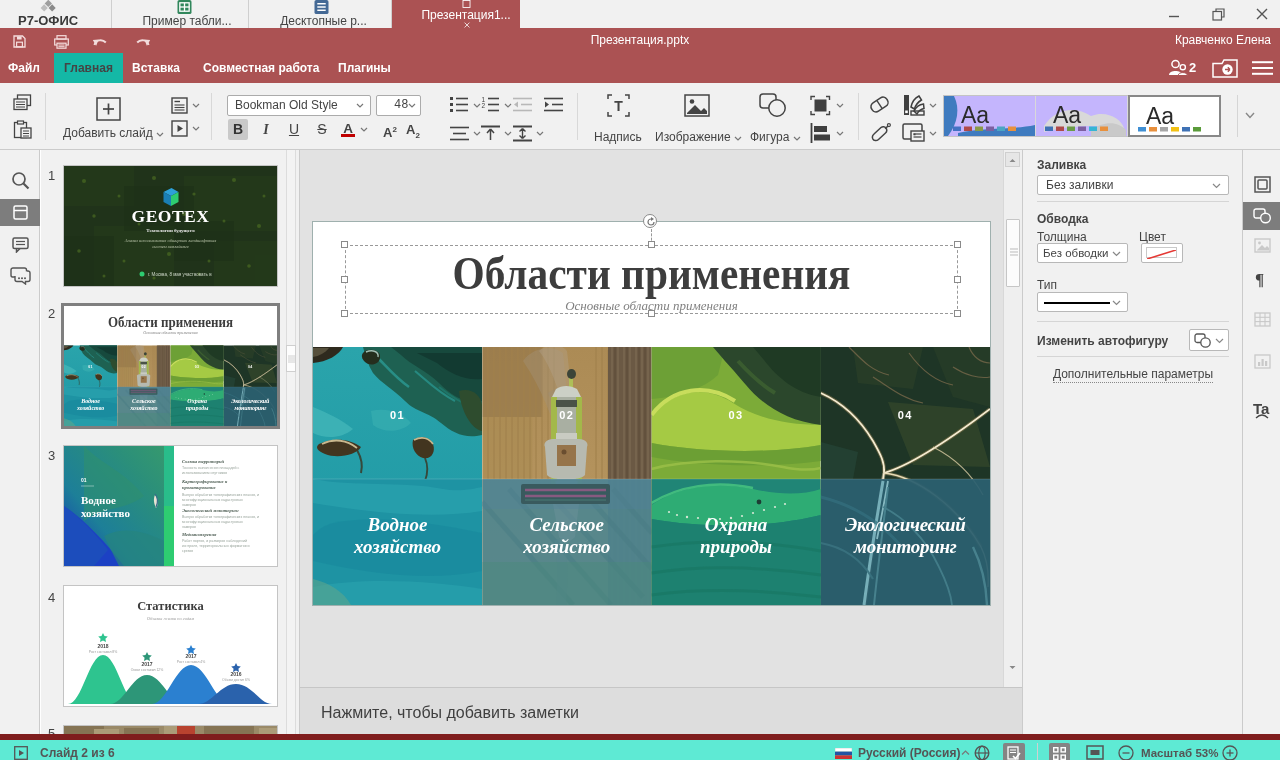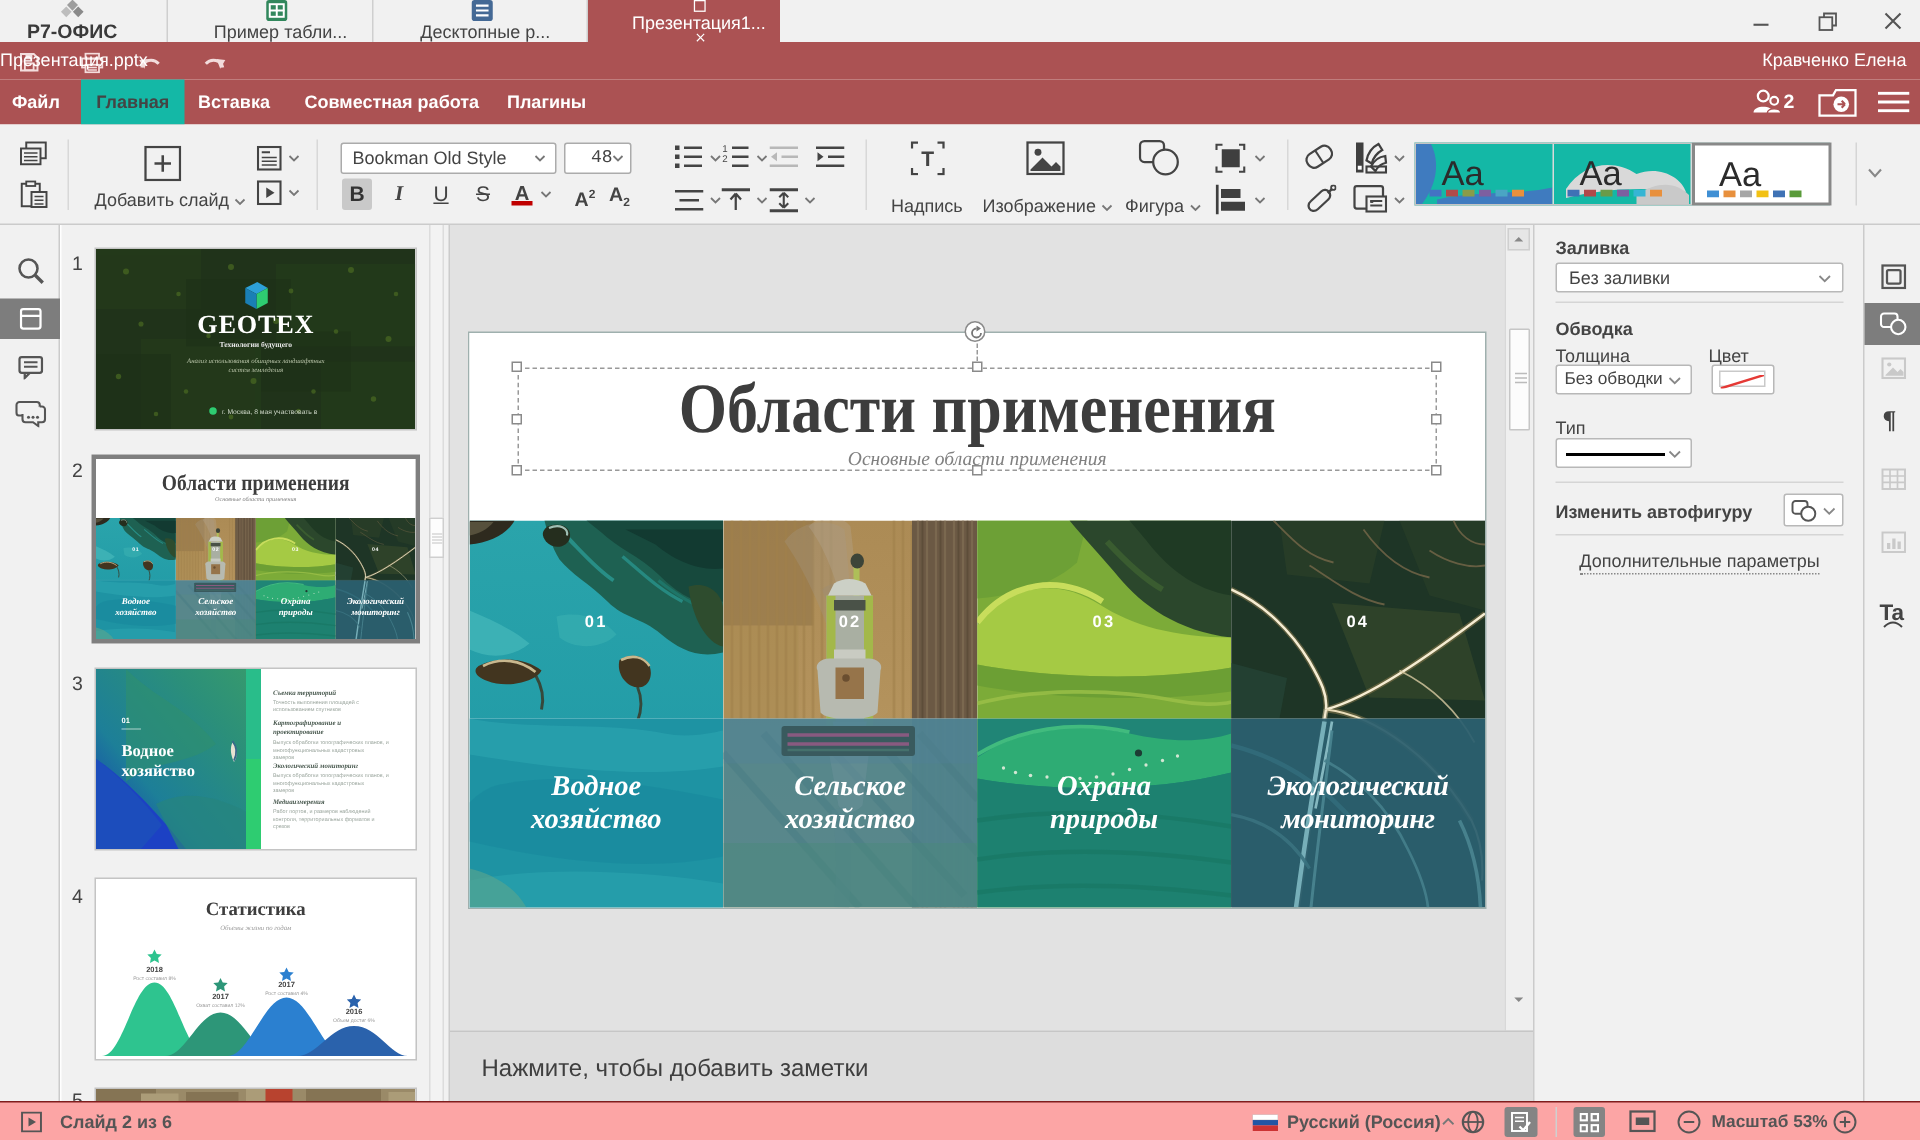--- a/index.html
+++ b/index.html
@@ -26,21 +26,21 @@
 #thumbs{position:absolute;left:41px;top:150px;width:259px;height:585px;background:#f1f1f1;border-right:1px solid #cbcbcb;overflow:hidden;}
 .thumbnum{position:absolute;font-size:13px;color:#444;}
 .thumb{position:absolute;left:23px;width:213px;height:120px;background:#fff;outline:1px solid #c4c4c4;overflow:hidden;}
 #canvas{position:absolute;left:300px;top:150px;width:722px;height:537px;background:#e2e2e2;}
 #slide{position:absolute;left:13px;top:72px;width:677px;height:383px;background:#fff;box-shadow:0 0 0 1px #9fb0ae;}
 
 #rightpanel{position:absolute;left:1022px;top:150px;width:220px;height:584px;background:#f1f1f1;border-left:1px solid #cbcbcb;font-size:12px;color:#444;text-decoration:underline;}
 #rightbar{position:absolute;left:1242px;top:150px;width:38px;height:584px;background:#f1f1f1;border-left:1px solid #cbcbcb;}
 
 #notes{position:absolute;left:300px;top:687px;width:722px;height:47px;background:#ddd;border-top:1px solid #c6c6c6;font-size:16px;color:#3f3f3f;}
-#statusbar{position:absolute;left:0;top:734px;width:1280px;height:26px;background:#fca5a5;border-top:1px solid #7f1d1d;font-size:12px;color:#444;}
+#statusbar{position:absolute;left:0;top:734px;width:1280px;height:26px;background:#5eead4;border-top:6px solid #7f1d1d;font-size:12px;color:#444;}
 
 .slidecontent{position:relative;width:677px;height:383px;background:#fff;overflow:hidden;}
 .sc-title{position:absolute;left:0;top:24px;width:677px;text-align:center;font-family:"Liberation Serif",serif;font-weight:bold;font-size:47px;color:#3d3d3d;letter-spacing:0;transform:scaleX(0.88);}
 .sc-sub{position:absolute;left:0;top:76px;width:677px;text-align:center;font-family:"Liberation Serif",serif;font-style:italic;font-size:13px;color:#808080;}
 .sc-photos{position:absolute;left:0;top:124.5px;width:677px;height:258.5px;}
 .sc-num{position:absolute;top:187px;width:169px;text-align:center;font-size:11px;font-weight:bold;color:#fff;letter-spacing:1.5px;font-family:"Liberation Sans",sans-serif;}
 .sc-label{position:absolute;top:292px;width:169px;text-align:center;font-family:"Liberation Serif",serif;font-style:italic;font-weight:bold;font-size:19px;line-height:22px;color:#fff;}
 #selbox,#vscroll{position:absolute;top:0;left:0;}
 #vscroll{left:703px;}
 .hdl{width:7px;height:7px;background:#fff;border:1px solid #8a8a8a;}
@@ -118,21 +118,21 @@
         <line x1="4.4" y1="11.7" x2="10.6" y2="11.7" stroke="#f4dddd" stroke-width="1"></line>
       </svg>
     <svg class="abs" style="left:92px;top:8px;" width="16" height="11" viewBox="0 0 16 11">
         <path d="M2.5 9 C3.5 4 10 2.5 13.8 6.5" fill="none" stroke="#f2dcdc" stroke-width="2"></path>
         <path d="M0.8 4 L6.6 3.4 L4.2 9.8 Z" fill="#f2dcdc"></path>
       </svg>
     <svg class="abs" style="left:135px;top:8px;" width="16" height="11" viewBox="0 0 16 11">
         <path d="M13.5 9 C12.5 4 6 2.5 2.2 6.5" fill="none" stroke="#f2dcdc" stroke-width="2"></path>
         <path d="M15.2 4 L9.4 3.4 L11.8 9.8 Z" fill="#f2dcdc"></path>
       </svg>
-    <div class="abs" style="left:0;top:5px;width:1280px;text-align:left;font-size:12px;">Презентация.pptx</div>
+    <div class="abs" style="left:0;top:5px;width:1280px;text-align:center;font-size:12px;">Презентация.pptx</div>
     <div class="abs" style="right:9px;top:5px;font-size:12px;">Кравченко Елена</div>
   </div>
   <div id="menubar">
     <div class="mtab" style="left:8px;">Файл</div>
     <div id="mactive">Главная</div>
     <div class="mtab" style="left:132px;">Вставка</div>
     <div class="mtab" style="left:203px;">Совместная работа</div>
     <div class="mtab" style="left:338px;">Плагины</div>
     <div class="abs" style="left:1167px;top:4px;color:#fff;">
       <svg width="26" height="22" viewBox="0 0 26 22">
@@ -358,21 +358,21 @@
     <svg class="abs" style="left:902px;top:40px;" width="23" height="20" viewBox="0 0 23 20">
         <rect x="1" y="1" width="19" height="15" rx="1.5" fill="none" stroke="#444" stroke-width="1.5"></rect>
         <rect x="9" y="8" width="13" height="10" fill="#f1f1f1" stroke="#444" stroke-width="1.4"></rect>
         <line x1="11.5" y1="11" x2="19.5" y2="11" stroke="#444" stroke-width="1.2"></line>
         <line x1="11.5" y1="14" x2="19.5" y2="14" stroke="#444" stroke-width="1.2"></line>
         <rect x="11.5" y="10.5" width="2" height="1.8" fill="#444"></rect>
       </svg>
     <svg class="abs" style="left:929px;top:48px;" width="8" height="5" viewBox="0 0 8 5">
         <path d="M1 1 L4 4 L7 1" fill="none" stroke="#777" stroke-width="1.2"></path>
       </svg>
-    <div class="abs" style="left:943px;top:12px;width:277px;height:42px;background:#14b8a6;border:1px solid #c4c4c4;">
+    <div class="abs" style="left:943px;top:12px;width:277px;height:42px;background:#c4b5fd;border:1px solid #c4c4c4;">
       <svg class="abs" style="left:0;top:0;" width="91" height="40" viewBox="0 0 91 40">
           <path d="M0 0 L10 0 C16 12 14 27 4 40 L0 40 Z" fill="#3f7bbf"></path>
           <path d="M14 37 C40 31 68 34 91 29 L91 40 L14 40 Z" fill="#3f7bbf"></path>
           <text x="17" y="27" font-size="23" fill="#2b2b2b" font-family="Liberation Sans">Aa</text>
           <g>
             <rect x="9" y="30.5" width="8" height="4.5" fill="#4472c4"></rect>
             <rect x="20.0" y="30.5" width="8" height="4.5" fill="#b04a4a"></rect>
             <rect x="31.0" y="30.5" width="8" height="4.5" fill="#8a9b48"></rect>
             <rect x="42.0" y="30.5" width="8" height="4.5" fill="#7d5fa0"></rect>
             <rect x="53.0" y="30.5" width="8" height="4.5" fill="#4aa5c4"></rect>

